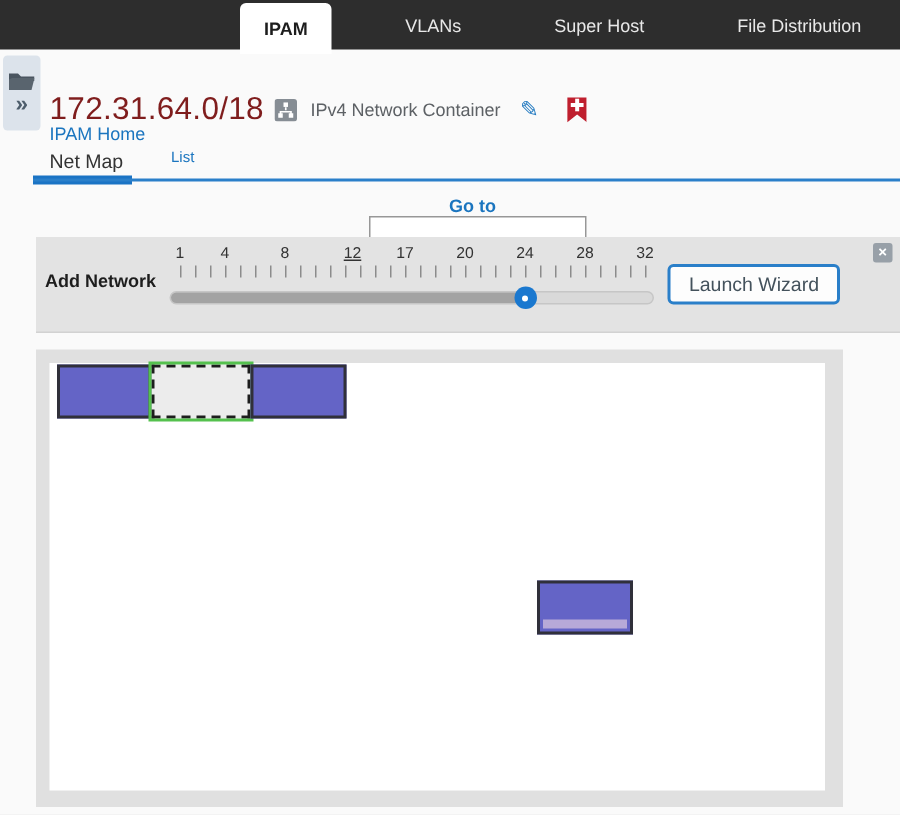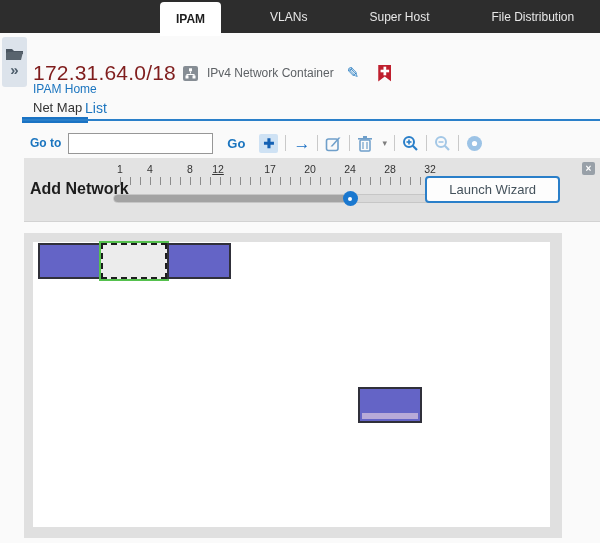--- a/index.html
+++ b/index.html
@@ -28,57 +28,57 @@
   #page-title { font-size:21px; color:#7f1d1d; letter-spacing:0.2px; }
   #subtitle { font-size:12px; color:#5d6165; margin-left:2px; }
   #pencil-icon { color:#2179c0; font-size:15px; margin-left:6px; }
   #bookmark-icon { position:relative; width:13px; height:17px; background:#bf1f2e;
     margin-left:12px; clip-path:polygon(0 0,100% 0,100% 100%,50% 70%,0 100%); }
   #bookmark-icon span { position:absolute; left:0; right:0; top:0px; text-align:center;
     color:#fff; font-size:11px; font-weight:bold; line-height:12px; }
 
   
   #subtab-netmap { position:absolute; left:33px; top:100px; font-size:13px; color:#333; }
-  #subtab-list   { position:absolute; left:85px; top:100px; font-size:14px; color:#1b75bf; }
+  #subtab-list   { position:absolute; left:114px; top:100px; font-size:10px; color:#1b75bf; }
   #subtab-line   { position:absolute; left:22px; right:0; top:119px; height:2px; background:#2a7fc9; }
   #subtab-bar    { position:absolute; left:22px; top:117px; width:66px; height:6px; background:#1a73c4; }
 
   
   #goto-row { position:absolute; left:30px; top:130px; right:0; height:26px;
-    display:flex; align-items:center; }
+    display:flex; align-items:center;flex-direction:column; }
   #goto-label { font-size:12px; font-weight:bold; color:#1b75bf; }
   #goto-input { width:145px; height:21px; margin-left:7px; border:1px solid #979797;
     background:#fff; font-size:12px; padding:0 4px; }
   #go-button { font-size:13px; font-weight:bold; color:#1b75bf; margin-left:14px; }
   #icon-strip { display:flex; align-items:center; margin-left:14px; gap:7px; }
   .sep { width:1px; height:16px; background:#c9c9c9; }
   .ic { display:flex; align-items:center; justify-content:center; }
   #add-icon { width:19px; height:19px; background:#cfe2f4; border-radius:2px;
     color:#1461b4; font-size:13px; font-weight:bold; }
   #arrow-icon { color:#1a6fc4; font-size:17px; font-weight:bold; line-height:17px; }
   .caret { color:#7d7d7d; font-size:9px; margin-left:2px; }
 
   
   #add-panel { position:absolute; left:24px; top:158px; right:0; height:64px;
     background:#e3e3e3; border-bottom:1px solid #d2d2d2; }
-  #add-label { position:absolute; left:6px; top:22px; font-size:16px;
+  #add-label { position:absolute; left:6px; top:22px; font-size:12px;
     font-weight:bold; color:#1d1d1d; }
   #ruler { position:absolute; left:96px; top:5px; width:320px; height:30px; }
   .rlabel { position:absolute; top:0; transform:translateX(-50%); font-size:10.5px; color:#333; }
   .rtick { position:absolute; top:14px; width:1px; height:8px; background:#8c8c8c; }
   #track { position:absolute; left:89px; top:36px; width:323px; height:9px;
     border-radius:5px; background:#d9d9d9; border:1px solid #c6c6c6; }
   #track-fill { position:absolute; left:0; top:0; bottom:0; background:#a3a3a3;
     border-radius:5px 0 0 5px; }
   #thumb { position:absolute; top:33px; width:15px; height:15px; border-radius:50%;
     background:#1a78cf; }
   #thumb::after { content:""; position:absolute; left:5.5px; top:5.5px; width:4px;
     height:4px; border-radius:50%; background:#fff; }
   #launch-wizard { position:absolute; right:40px; top:18px; height:27px;
-    padding:0 22px; background:#fdfdfd; border:2px solid #2a7fc9; border-radius:4px;
+    padding:0 12px; background:#fdfdfd; border:2px solid #2a7fc9; border-radius:4px;
     font-size:13px; color:#44525c; font-family:"Liberation Sans",sans-serif; }
   #panel-close { position:absolute; right:5px; top:4px; width:13px; height:13px;
     background:#98a0a8; border-radius:2px; color:#fff; font-size:10px; font-weight:bold;
     text-align:center; line-height:13px; }
 
   
   #map-frame { position:absolute; left:24px; top:233px; width:538px; height:305px;
     background:#e0e0e0; }
   #map-canvas { position:absolute; left:9px; top:9px; width:517px; height:285px;
     background:#ffffff; }
@@ -184,21 +184,21 @@
     </span>
   </div>
 </div>
 
 <div id="add-panel">
   <div id="add-label">Add Network</div>
   <div id="ruler">
       <span class="rlabel" style="left: 0px;">1</span>
       <span class="rlabel" style="left: 30px;">4</span>
       <span class="rlabel" style="left: 70px;">8</span>
-      <span class="rlabel" style="left: 98px; text-decoration: underline;">12</span>
+      <span class="rlabel" style="left: 115px; text-decoration: underline;">12</span>
       <span class="rlabel" style="left: 150px;">17</span>
       <span class="rlabel" style="left: 190px;">20</span>
       <span class="rlabel" style="left: 230px;">24</span>
       <span class="rlabel" style="left: 270px;">28</span>
       <span class="rlabel" style="left: 310px;">32</span>
       <div class="rtick" style="left: 0px;"></div>
       <div class="rtick" style="left: 10px;"></div>
       <div class="rtick" style="left: 20px;"></div>
       <div class="rtick" style="left: 30px;"></div>
       <div class="rtick" style="left: 40px;"></div>

